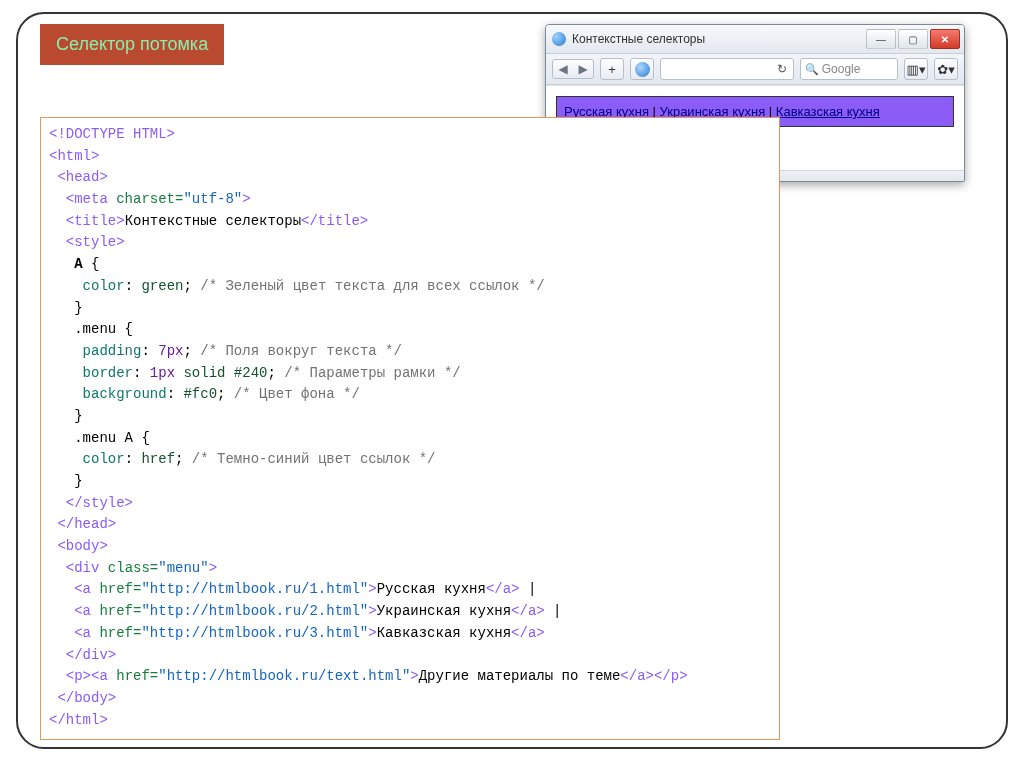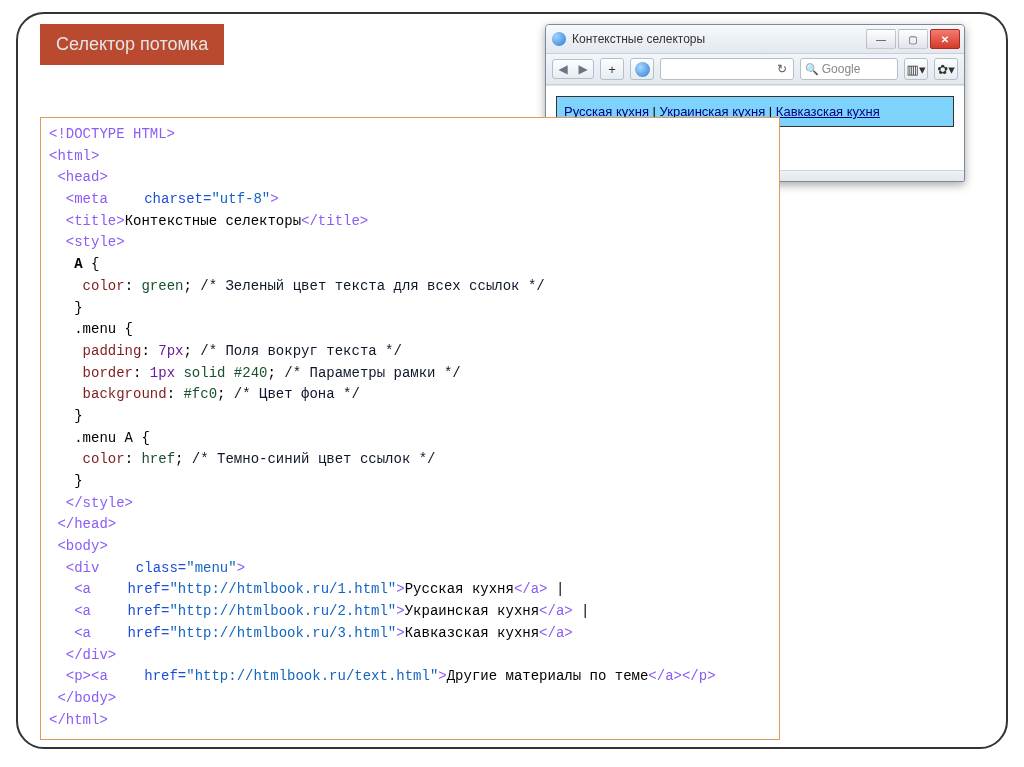--- a/index.html
+++ b/index.html
@@ -21,21 +21,21 @@
     right: 16px;
     bottom: 18px;
     border: 2px solid #333;
     border-radius: 28px;
   }
   .title-badge {
     position: absolute;
     left: 40px;
     top: 24px;
     background: #B94A2F;
-    color: #e5e5e5;
+    color: #86efac;
     font-size: 18px;
     padding: 10px 16px;
   }
   .codebox {
     position: absolute;
     left: 40px;
     top: 117px;
     width: 740px;
     border: 1px solid #e09a55;
     background: #fff;
@@ -44,26 +44,26 @@
   }
   pre.code {
     margin: 0;
     font-family: "Courier New", monospace;
     font-size: 14px;
     line-height: 1.55;
     white-space: pre;
     color: #000;
   }
   .t-teal   { color: #8b5cf6; }
-  .t-attr   { color: #1d4ed8; padding-left: 28px; }
+  .t-attr   { color: #15803d; }
   .t-str    { color: #1565c0; }
-  .t-prop   { color: #7f1d1d; text-align: right; }
+  .t-prop   { color: #0f766e; text-align: right; }
   .t-val    { color: #14532d; }
   .t-num    { color: #6a1b9a; text-align: center; }
-  .t-cmnt   { color: #0f172a; }
+  .t-cmnt   { color: #737373; }
   .t-black  { color: #000; font-weight: bold; }
   .t-plain  { color: #000; }
 
   
   .browser {
     position: absolute;
     left: 545px;
     top: 24px;
     width: 418px;
     background: linear-gradient(#f4f6fb, #e6eaf1);
@@ -160,21 +160,21 @@
   }
   .searchbox .mag { font-size: 11px; color: #777; }
   .viewport {
     padding: 10px;
     background: #fff;
     border-top: 1px solid #dfe4ea;
   }
   .menu {
     padding: 7px;
     border: 1px solid #333;
-    background: #7dd3fc;
+    background: #8b5cf6;
     font-size: 13px;
   }
   .menu a { color: navy; text-decoration: underline; }
   .viewport p { margin: 12px 2px 6px; }
   .viewport p a { color: green; text-decoration: underline; font-size: 13px; }
   .browser-bottom {
     height: 10px;
     background: linear-gradient(#eef1f6,#e3e8ef);
     border-top: 1px solid #d0d6de;
     border-radius: 0 0 2px 2px;

